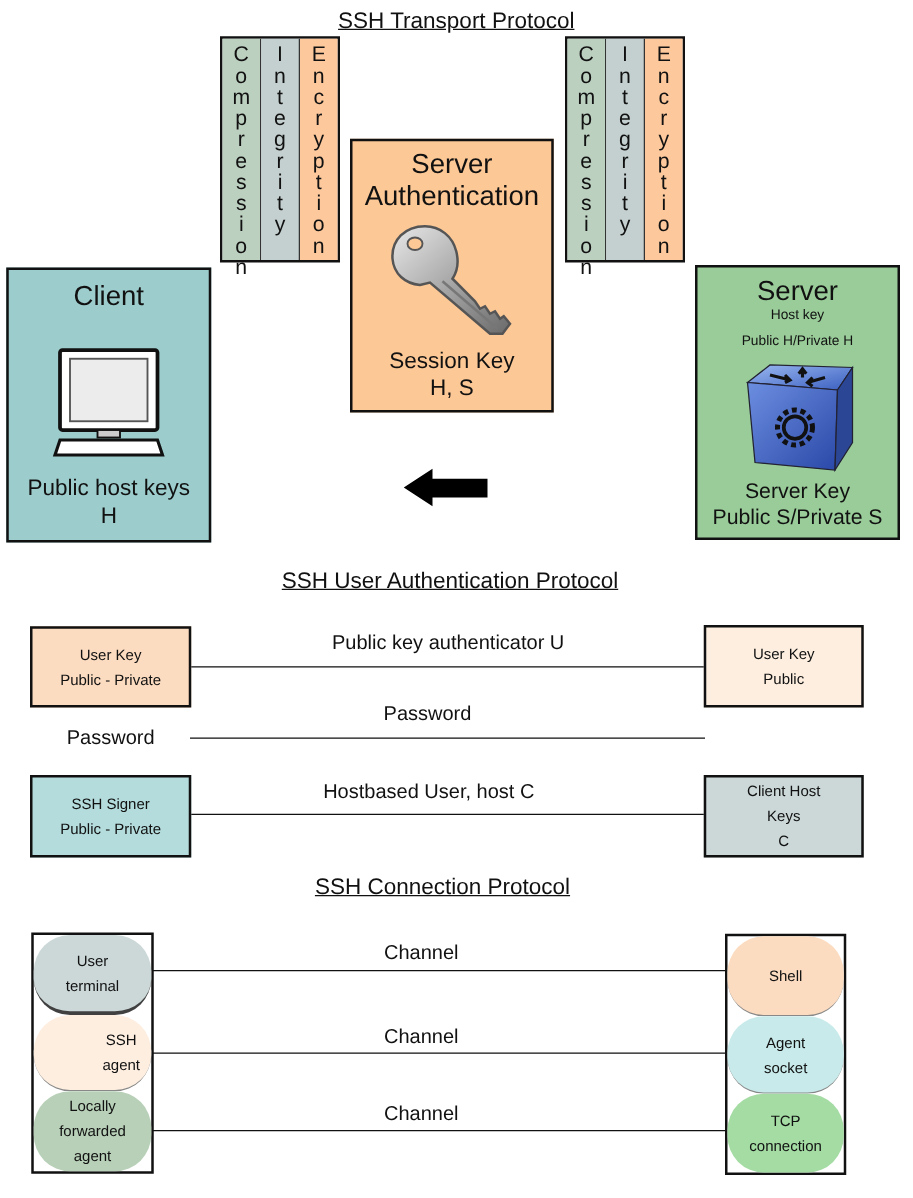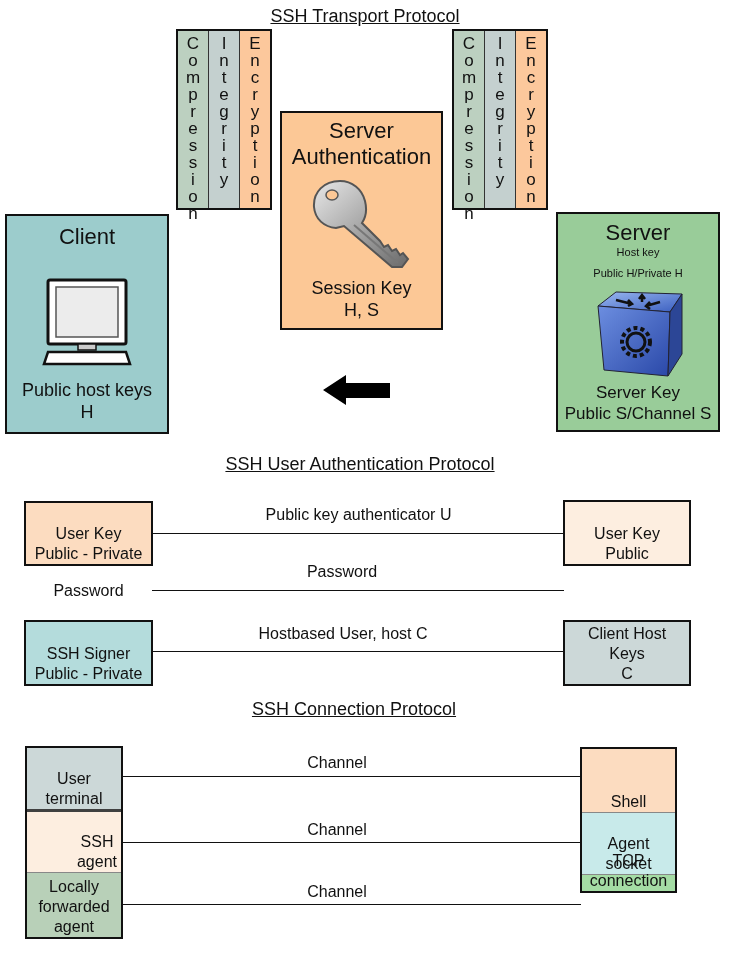--- a/index.html
+++ b/index.html
@@ -9,22 +9,22 @@
   .box { position:absolute; border:2px solid #111; box-sizing:border-box; }
   .center { text-align:center; }
   .title { position:absolute; text-decoration:underline; font-size:18px; text-align:center; white-space:nowrap; }
   .stack { position:absolute; border:2px solid #111; box-sizing:border-box; display:flex; }
   .stack .col { flex:1; display:flex; flex-direction:column; align-items:center; justify-content:flex-start;
                 font-size:17px; line-height:17px; padding-top:4px; border-right:1px solid #333; }
   .stack .col:last-child { border-right:none; }
   .stack .col span { display:block; height:17px; }
   .line { position:absolute; height:0; border-top:1.5px solid #111; }
   .lbl { position:absolute; font-size:16px; text-align:center; white-space:nowrap; }
-  .cell { position:absolute; left:0; right:0; display:flex; align-items:center; justify-content:flex-end;
-          text-align:center; font-size:16px; line-height:20px; box-sizing:border-box; }
+  .cell { position:absolute; left:0; right:0; display:flex; align-items:center; justify-content:center;
+          text-align:center; font-size:12px; line-height:20px; box-sizing:border-box;border-radius:29px; }
 </style>
 </head>
 <body>
 
 <div class="title" style="left:0; width:730px; top:6px;">SSH Transport Protocol</div>
 
 <div class="stack" style="left:176px; top:29px; width:96px; height:181px;">
   <div class="col" style="background:#bcd0c0;">
       <span>C</span>
       <span>o</span>
@@ -164,21 +164,21 @@
     <path d="M4 16 L76 22 L74 86 L10 80 Z" fill="url(#cg2)" stroke="#223" stroke-width="1"></path>
     <path d="M76 22 L88 4 L88 64 L74 86 Z" fill="#2c4696" stroke="#223" stroke-width="1"></path>
     <path d="M22 10 L38 14 M34 10 L38 14 L34 16" stroke="#111" stroke-width="2.5" fill="none"></path>
     <path d="M66 12 L52 16 M56 12 L52 16 L56 19" stroke="#111" stroke-width="2.5" fill="none"></path>
     <path d="M48 6 L48 12 M45 9 L48 5 L51 9" stroke="#111" stroke-width="2.5" fill="none"></path>
     <circle cx="42" cy="52" r="14" fill="none" stroke="#111" stroke-width="4" stroke-dasharray="4 3"></circle>
     <circle cx="42" cy="52" r="9" fill="none" stroke="#111" stroke-width="3"></circle>
   </svg>
   <div class="abs center" style="left:0; right:0; top:168px; font-size:17px; line-height:21px;">
     <div>Server Key</div>
-    <div>Public S/Channel S</div>
+    <div>Public S/Private S</div>
   </div>
 </div>
 
 <div class="title" style="left:0; width:720px; top:454px;">SSH User Authentication Protocol</div>
 
 <div class="box" style="left:24px; top:501px; width:129px; height:65px; background:#fcdcc0;">
   <div class="cell" style="top:0; bottom:0; flex-direction:column;">
     <div>User Key</div>
     <div>Public - Private</div>
   </div>
@@ -230,21 +230,21 @@
   </div>
 </div>
 
 <div class="line" style="left:122px; width:459px; top:776px;"></div>
 <div class="lbl" style="left:122px; width:430px; top:754px;">Channel</div>
 <div class="line" style="left:122px; width:459px; top:842px;"></div>
 <div class="lbl" style="left:122px; width:430px; top:821px;">Channel</div>
 <div class="line" style="left:122px; width:459px; top:904px;"></div>
 <div class="lbl" style="left:122px; width:430px; top:883px;">Channel</div>
 
-<div class="box" style="left:580px; top:747px; width:97px; height:146px; background:#fff;">
+<div class="box" style="left:580px; top:747px; width:97px; height:193px; background:#fff;">
   <div class="cell" style="top:0; height:64px; background:#fcdcc0; border-bottom:1px solid #888; flex-direction:column;">
     <div>Shell</div>
   </div>
   <div class="cell" style="top:64px; height:62px; background:#c8eaea; border-bottom:1px solid #888; flex-direction:column;">
     <div>Agent</div>
     <div>socket</div>
   </div>
   <div class="cell" style="top:126px; bottom:0; background:#a4dca4; flex-direction:column;">
     <div>TCP</div>
     <div>connection</div>

